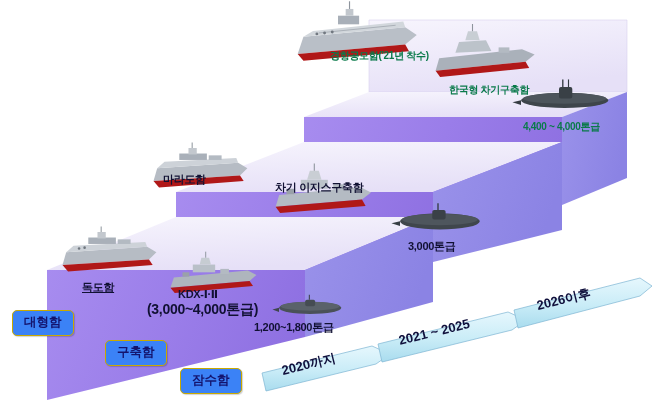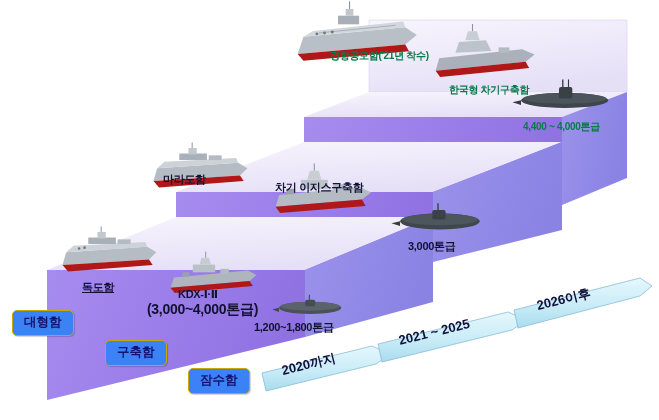--- a/index.html
+++ b/index.html
@@ -185,19 +185,19 @@
   <div class="lbl lbl-dark" style="left:408px;top:239px;">3,000톤급</div>
 
   <div class="lbl lbl-green" style="left:330px;top:49px;">경항공모함('21년 착수)</div>
 
   <div class="lbl lbl-green" style="left:449px;top:83px;">한국형 차기구축함</div>
 
   <div class="lbl lbl-green" style="left:523px;top:120px;">4,400 ~ 4,000톤급</div>
 
   <div class="badge" style="left:12px;top:310px;">대형함</div>
   <div class="badge" style="left:105px;top:340px;">구축함</div>
-  <div class="badge" style="left:188px;top:368px;text-align:right;">잠수함</div>
+  <div class="badge" style="left:180px;top:368px;text-align:right;">잠수함</div>
 
   <div class="arrowtxt" style="left:282px;top:362px;font-size:13px;transform:rotate(-13.8deg);">2020까지</div>
   <div class="arrowtxt" style="left:399px;top:333px;font-size:13px;transform:rotate(-13.8deg);">2021 ~ 2025</div>
   <div class="arrowtxt" style="left:537px;top:297px;font-size:13px;transform:rotate(-13.8deg);">2026이후</div>
 
 </div>
 
 </body></html>

